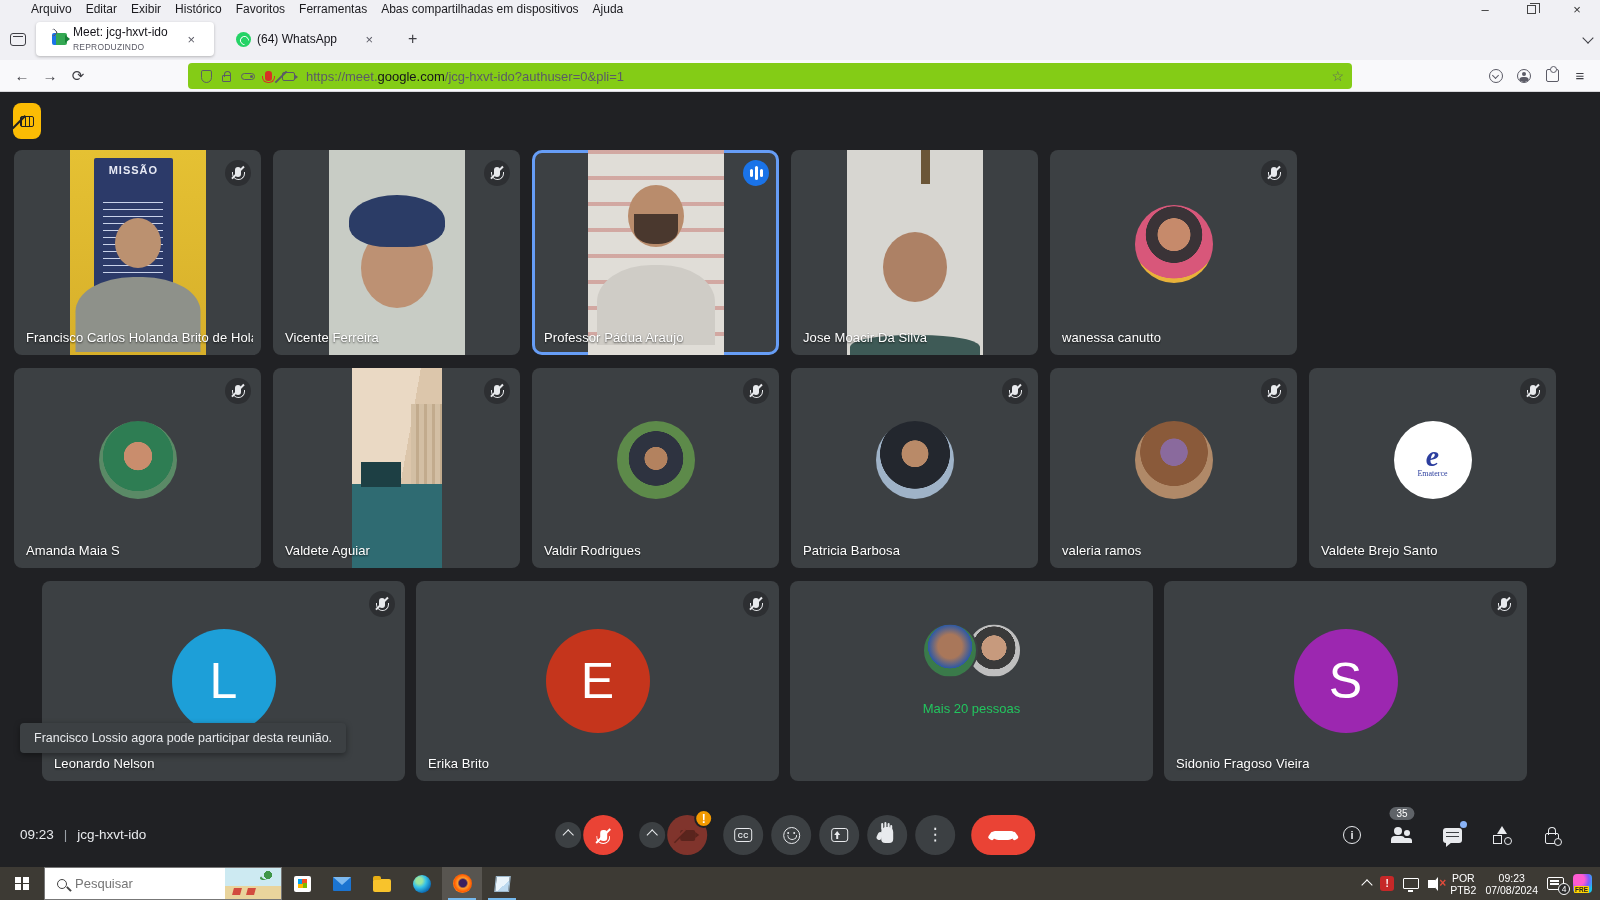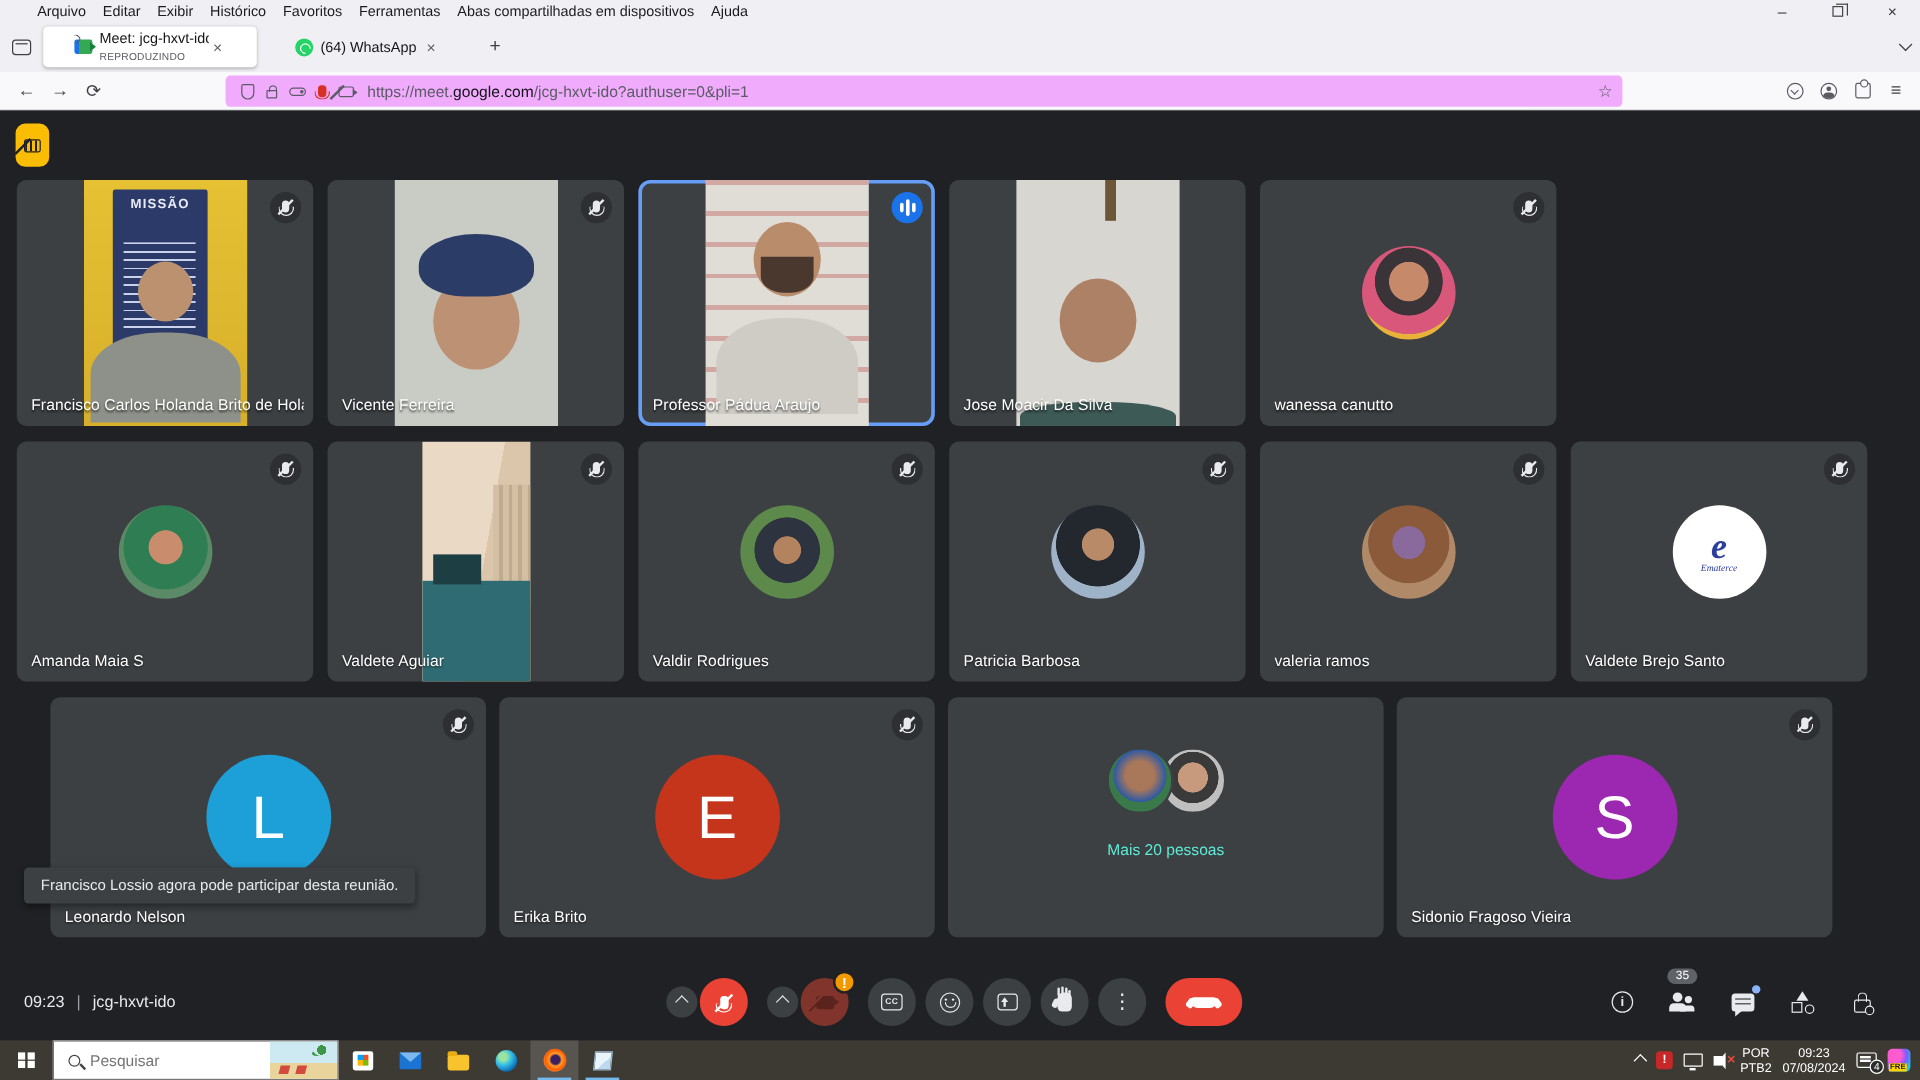--- a/index.html
+++ b/index.html
@@ -9,40 +9,40 @@
   #menubar{height:18px;display:flex;align-items:center;padding-left:24px;font-size:12px;color:#1b1b1f;background:#f0f0f4}
   .menu-item{padding:1px 7px;cursor:default}
   #winctrl{position:absolute;top:0;right:0;height:18px;display:flex}
   .wbtn{width:46px;height:18px;display:flex;align-items:center;justify-content:center;font-size:13px;color:#333}
   .restore{width:9px;height:9px;border:1px solid #444;position:relative;background:#f0f0f4}
   .restore::before{content:"";position:absolute;top:-3px;left:2px;width:9px;height:9px;border:1px solid #444;border-bottom:none;border-left:none}
   #tabstrip{height:42px;display:flex;align-items:center;background:#f0f0f4;position:relative}
   .tool-ic{width:28px;height:28px;margin:0 4px;display:flex;align-items:center;justify-content:center;border-radius:4px;color:#3e3e44}
   .fxview{width:16px;height:13px;border:1.6px solid #3e3e44;border-radius:3px;position:relative}
   .fxview::before{content:"";position:absolute;left:2px;right:2px;top:2px;height:1.6px;background:#3e3e44}
-  .tab{height:34px;border-radius:4px;display:flex;align-items:center;padding:0 26px;margin-right:6px;position:relative}
+  .tab{height:34px;border-radius:4px;display:flex;align-items:center;padding:0 16px;margin-right:6px;position:relative}
   .tab.active{background:#fff;box-shadow:0 1px 3px rgba(0,0,0,.25);width:178px}
   .tab.inactive{width:172px}
   .tab-title{font-size:12px;color:#15141a;white-space:nowrap;overflow:hidden;flex:1;margin-left:6px}
   .tab-sub{font-size:8.5px;color:#5b5b66;letter-spacing:.2px}
   .tab-close{font-size:13px;color:#5b5b66;padding:0 3px}
   .meet-ico{width:15px;height:12px;border-radius:2px;position:relative;flex:none;
     background:linear-gradient(90deg,#1a73e8 0 28%,#34a853 28% 100%)}
   .meet-ico::before{content:"";position:absolute;right:-3px;top:2px;border-left:5px solid #188038;border-top:4px solid transparent;border-bottom:4px solid transparent}
   .meet-ico::after{content:"";position:absolute;left:-2px;top:-4px;width:6px;height:6px;border-radius:50%;border:1.2px solid #5b5b66;border-left:none;border-bottom:none;transform:rotate(45deg)}
   .wa-ico{width:15px;height:15px;border-radius:50%;background:#25d366;position:relative;flex:none}
   .wa-ico::before{content:"";position:absolute;left:4px;top:4px;width:7px;height:7px;border:1.6px solid #fff;border-radius:50%;border-bottom-color:transparent;transform:rotate(-45deg)}
   .newtab{font-size:16px;color:#3e3e44;padding:2px 10px}
   #alltabs{position:absolute;right:8px;top:10px}
   .chev{width:8px;height:8px;border-left:1.6px solid #3e3e44;border-bottom:1.6px solid #3e3e44;display:inline-block}
   .chev.down{transform:rotate(-45deg)}
   .chev.up{transform:rotate(135deg)}
   #navbar{height:32px;background:#f9f9fb;display:flex;align-items:center;border-bottom:1px solid #d7d7db;position:relative}
   .nav-ic{font-size:15px;color:#3e3e44;width:28px;height:26px;display:flex;align-items:center;justify-content:center;border-radius:4px}
-  #urlbar{position:absolute;left:188px;width:1164px;height:26px;top:3px;background:#f0abfc;border-radius:4px;display:flex;align-items:center;padding:0 8px;font-size:13px}
+  #urlbar{position:absolute;left:188px;width:1164px;height:26px;top:3px;background:#84cc16;border-radius:4px;display:flex;align-items:center;padding:0 8px;font-size:13px}
   .ubi{margin:0 5px;display:flex;align-items:center}
   .shield{width:11px;height:13px;border:1.4px solid #5b5b66;border-radius:2px 2px 6px 6px}
   .locki{width:9px;height:7px;border:1.4px solid #5b5b66;border-radius:1px;position:relative;margin-top:4px}
   .locki::before{content:"";position:absolute;left:1px;top:-5px;width:5px;height:5px;border:1.4px solid #5b5b66;border-bottom:none;border-radius:4px 4px 0 0}
   .switchi{width:14px;height:7px;border:1.3px solid #5b5b66;border-radius:4px;position:relative}
   .switchi::before{content:"";position:absolute;right:1px;top:1px;width:3px;height:3px;border-radius:50%;background:#5b5b66}
   .mic-red{width:7px;height:10px;background:#d93025;border-radius:3px;position:relative}
   .mic-red::before{content:"";position:absolute;left:-3px;top:5px;width:11px;height:6px;border:1.4px solid #d93025;border-top:none;border-radius:0 0 6px 6px}
   .cam-blocked{width:13px;height:9px;border:1.4px solid #5b5b66;border-radius:2px;position:relative}
   .cam-blocked::before{content:"";position:absolute;right:-4px;top:1px;border-left:4px solid #5b5b66;border-top:3px solid transparent;border-bottom:3px solid transparent}
@@ -112,29 +112,29 @@
   .v6 .cab{position:absolute;left:0;bottom:0;width:100%;height:42%;background:#2f6b72}
   .v6 .cab::before{content:"";position:absolute;left:10%;top:-26%;width:45%;height:30%;background:#1d3f44}
   .avatar{position:absolute;left:50%;top:46%;transform:translate(-50%,-50%);width:78px;height:78px;border-radius:50%}
   .av-wanessa{background:radial-gradient(circle at 50% 38%,#c68a6b 0 26%,#3a3337 27% 45%,#d8577a 46% 70%,#e8b23a 71%)}
   .av-amanda{background:radial-gradient(circle at 50% 45%,#c98d6d 0 24%,#2e7d53 25% 60%,#5a8a66 61%)}
   .av-patricia{background:radial-gradient(circle at 50% 42%,#b98a68 0 22%,#23272e 23% 58%,#9fb3c8 59%)}
   .av-valdir{background:radial-gradient(circle at 50% 48%,#b3825f 0 20%,#2e3340 21% 48%,#5d8a4a 49% 78%,#8aa0b5 79%)}
   .av-valeria{background:radial-gradient(circle at 50% 40%,#8a6a9d 0 22%,#8a5a3a 23% 55%,#b08968 56%)}
   .av-ematerce{background:#fff;display:flex;flex-direction:column;align-items:center;justify-content:center}
   .em-e{font-family:"Liberation Serif",serif;font-style:italic;font-weight:bold;font-size:30px;color:#2c3e9e;line-height:26px}
-  .em-t{font-family:"Liberation Serif",serif;font-style:italic;font-size:8px;color:#2c3e9e}
+  .em-t{font-family:"Liberation Serif",serif;font-size:8px;color:#2c3e9e}
   .letter-circle{position:absolute;left:50%;top:50%;transform:translate(-50%,-50%);width:104px;height:104px;border-radius:50%;display:flex;align-items:center;justify-content:center;font-size:50px;color:#fff}
   .lc-blue{background:#1d9fd8}.lc-red{background:#c5351c}.lc-purple{background:#9c27b0}
   .more-wrap{position:absolute;left:50%;top:44%;transform:translate(-50%,-50%);display:flex;flex-direction:column;align-items:center}
   .minis{display:flex}
   .mini-av{width:56px;height:56px;border-radius:50%;border:2px solid #3c4043}
   .mini-1{background:radial-gradient(circle at 50% 42%,#a9775a 0 30%,#2d59a5 55%,#3a7a4a 56%);z-index:2}
   .mini-2{background:radial-gradient(circle at 50% 45%,#c79a7d 0 32%,#3a3a3a 33% 55%,#bfbfbf 56%);margin-left:-12px}
-  .more-label{margin-top:22px;color:#5eead4;font-size:13px;font-weight:500}
+  .more-label{margin-top:22px;color:#22c55e;font-size:13px;font-weight:500}
   #toast{position:absolute;left:20px;top:631px;background:#3c4043;border-radius:4px;padding:8px 14px;color:#e8eaed;font-size:12.5px;box-shadow:0 2px 6px rgba(0,0,0,.4);z-index:9}
   
   #meetbar{position:absolute;left:0;bottom:0;width:100%;height:58px}
   #meetinfo{position:absolute;left:20px;top:18px;color:#e8eaed;font-size:13.5px;display:flex;gap:10px;align-items:center}
   #meetinfo .sep{color:#9aa0a6}
   #controls{position:absolute;left:50%;top:6px;transform:translateX(-51%);display:flex;align-items:center;gap:8px}
   .cbtn{width:40px;height:40px;border-radius:50%;background:#3c4043;display:flex;align-items:center;justify-content:center;position:relative}
   .cbtn.small{width:26px;height:26px;margin-right:-6px}
   .cbtn.red{background:#ea4335}
   .cbtn.dimred{background:#80342c}

